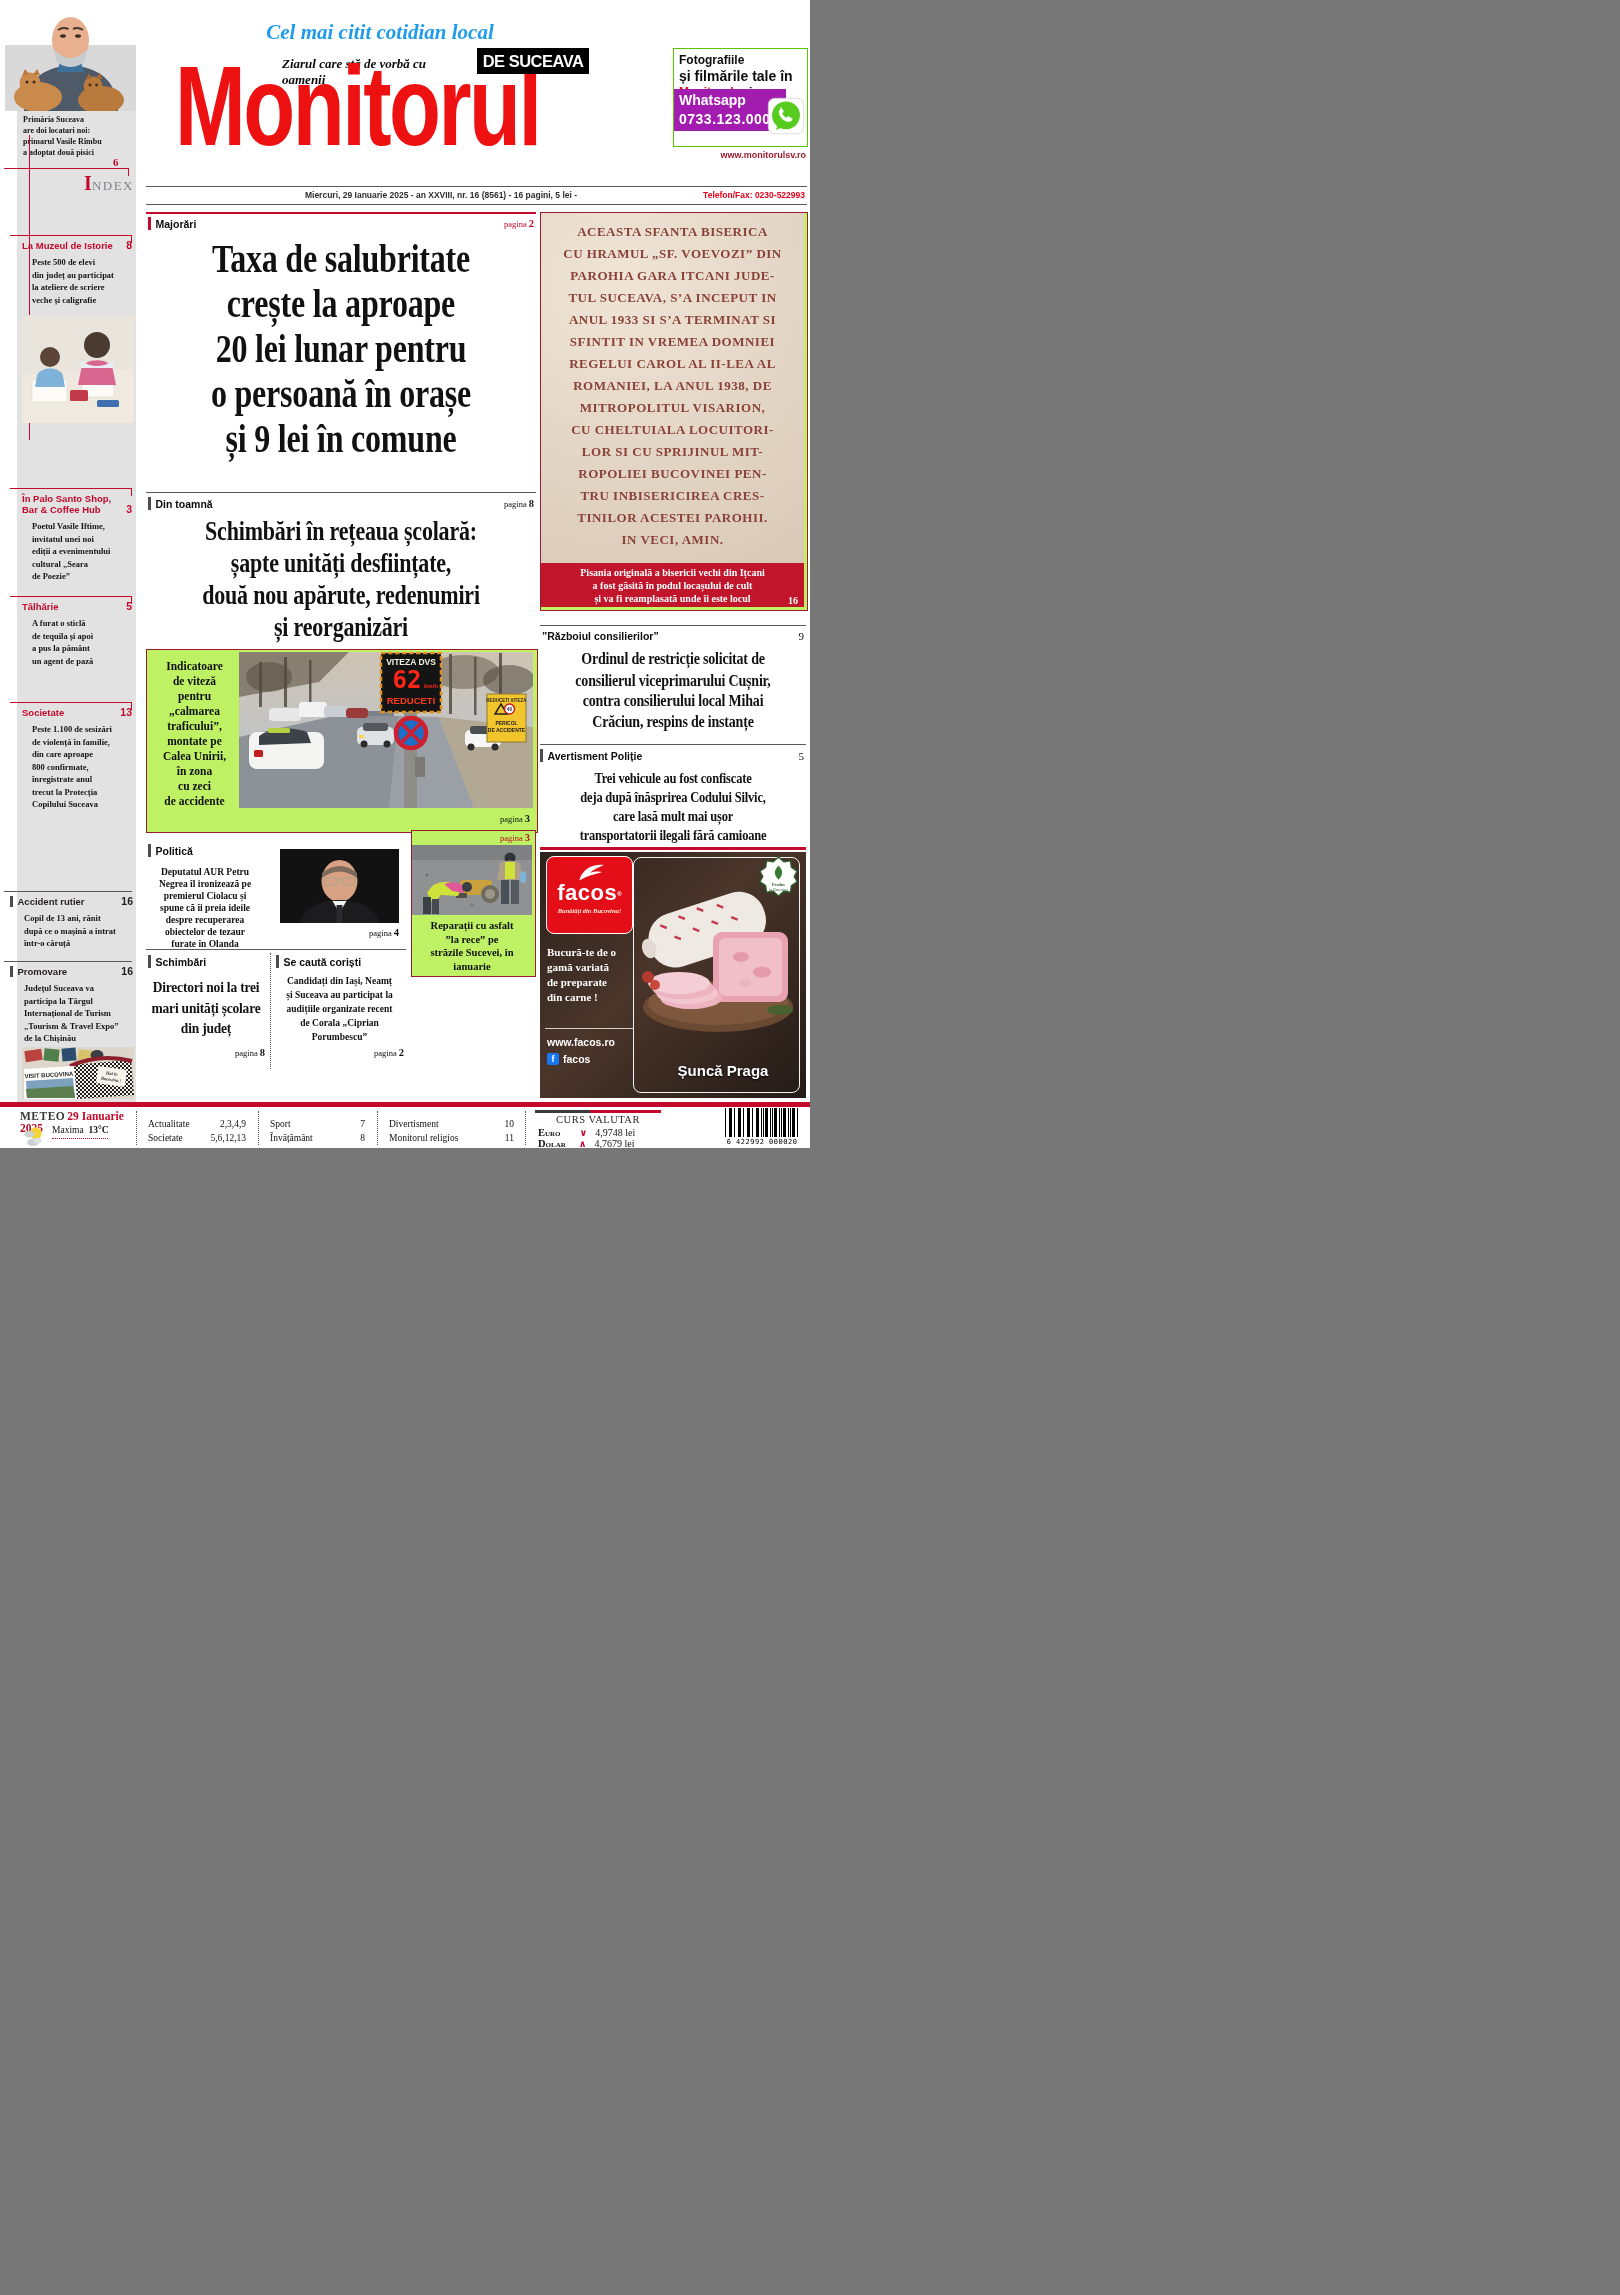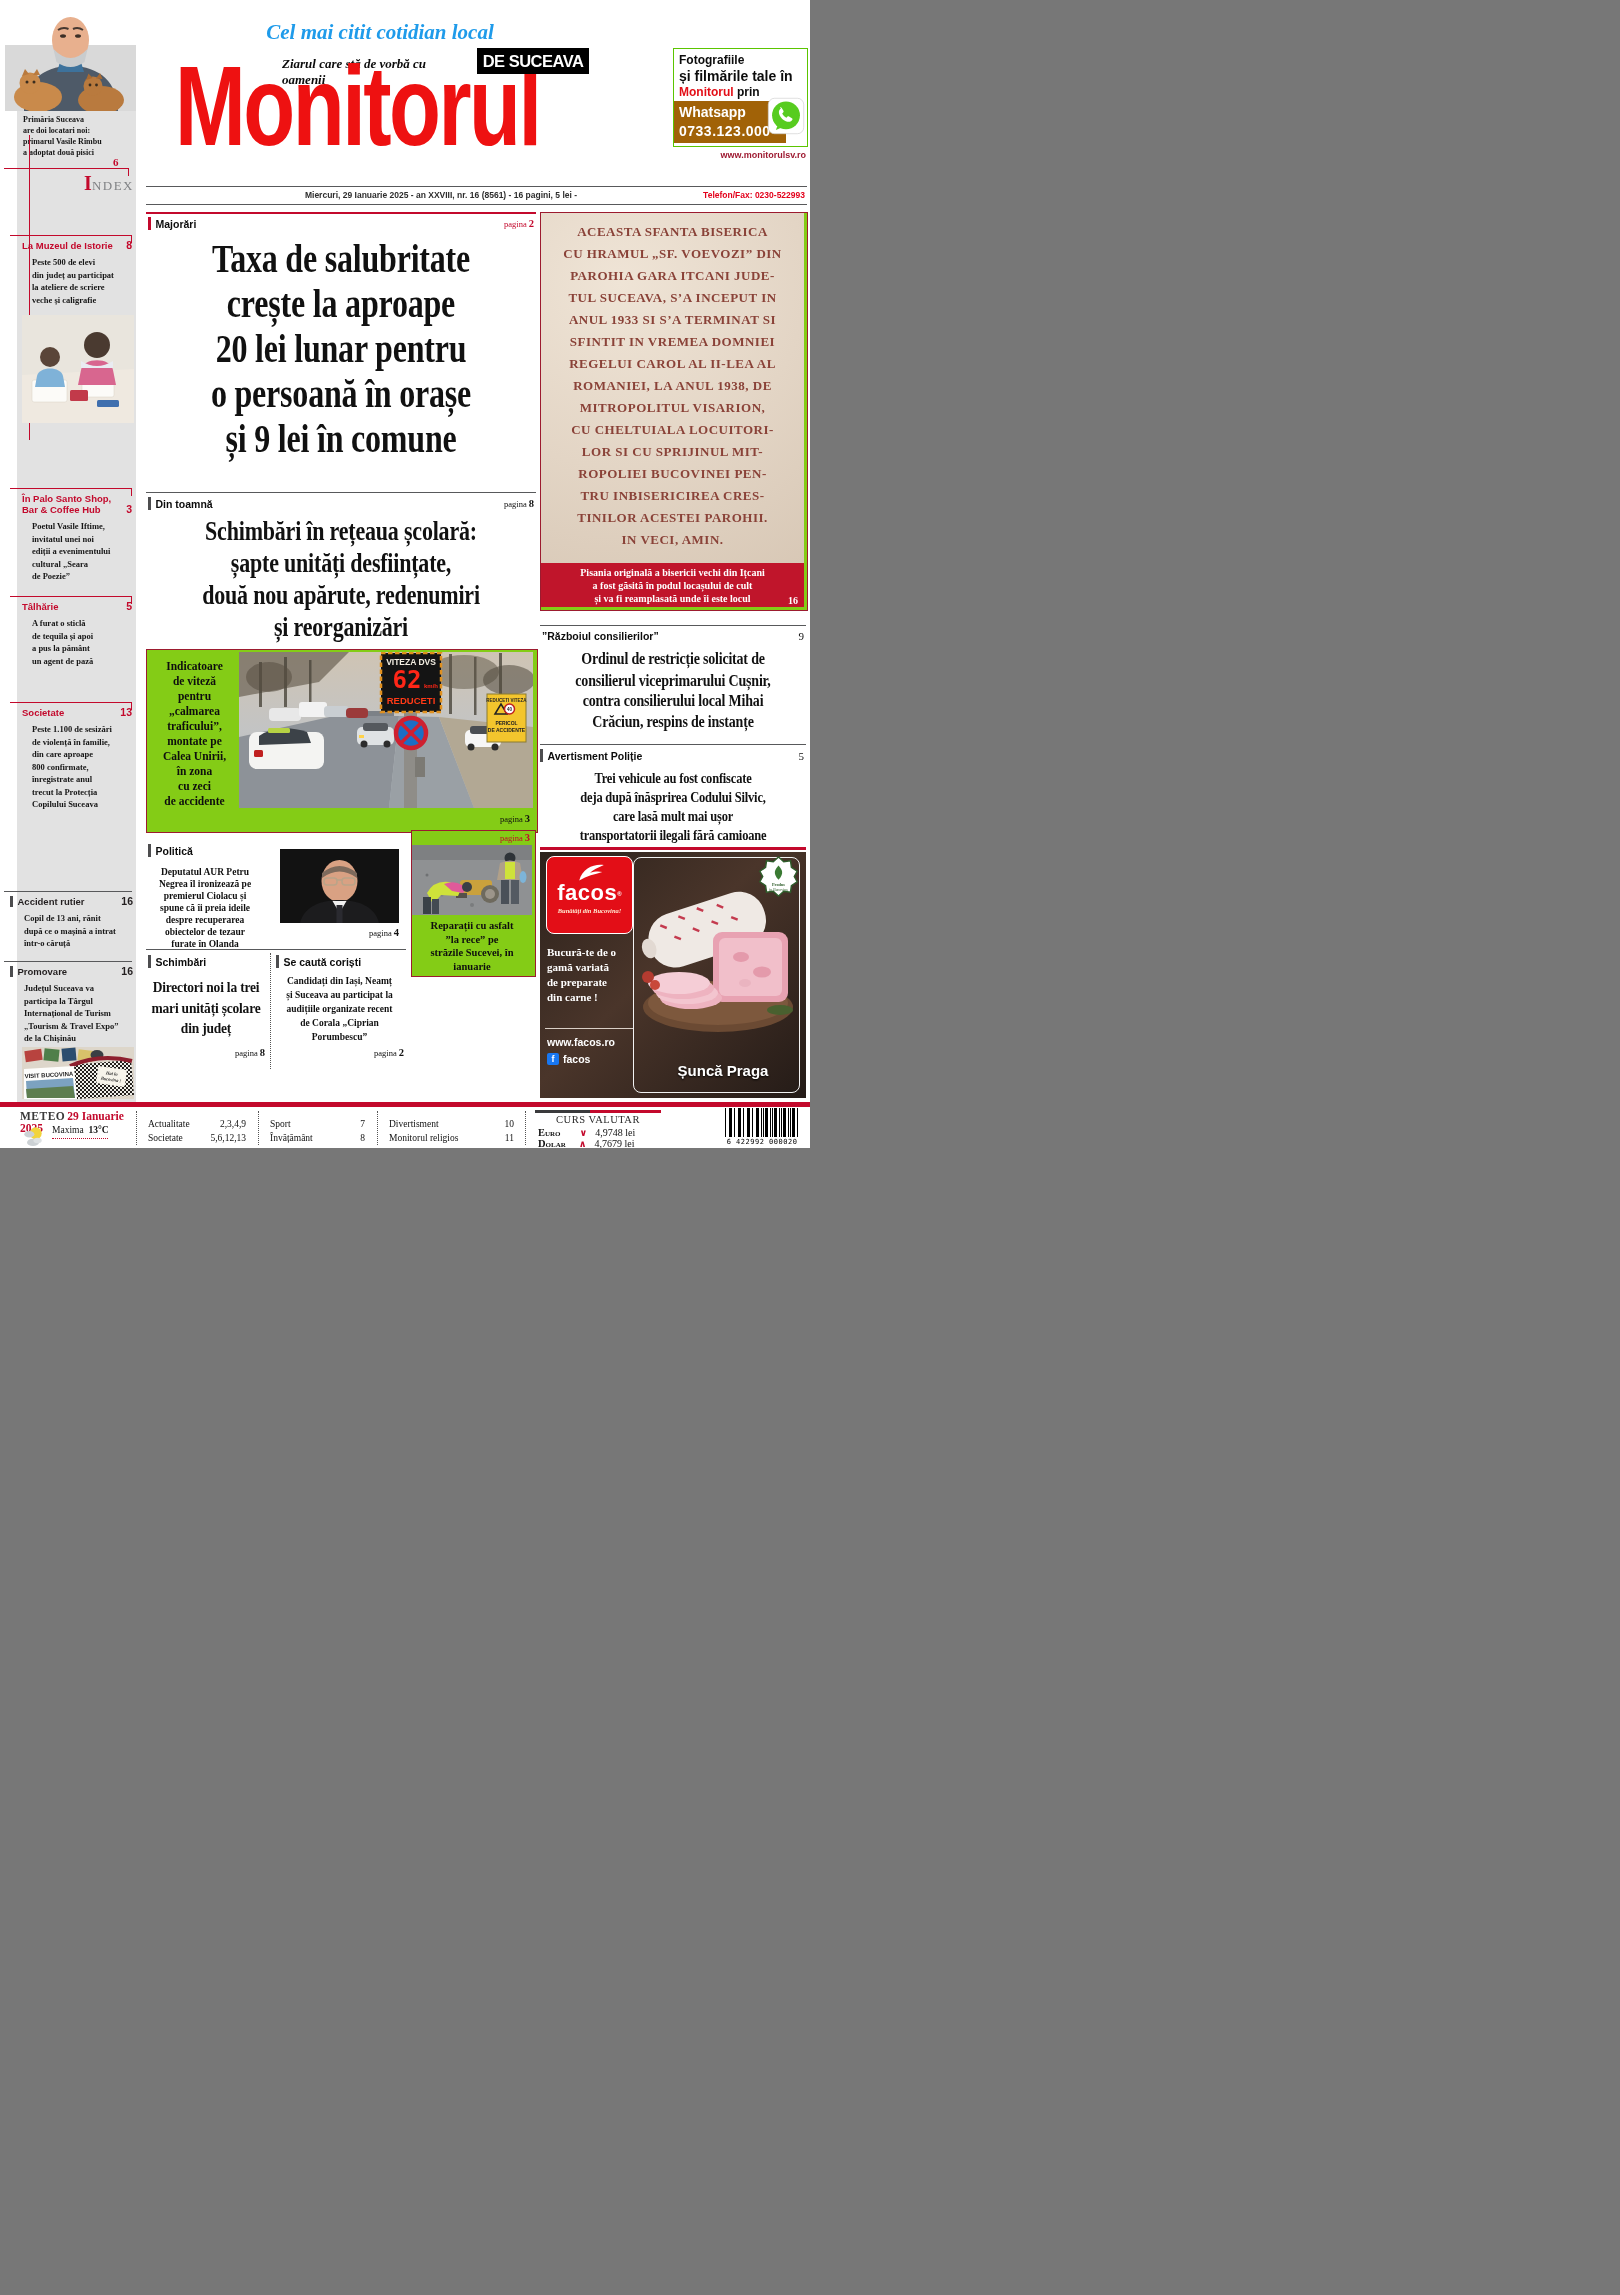--- a/index.html
+++ b/index.html
@@ -19,21 +19,21 @@
   .hr.tick::after{content:"";position:absolute;right:0;top:0;width:1px;height:8px;background:inherit;}
   .kbar{display:inline-block;width:2.5px;height:11px;background:#4d4d4f;flex:0 0 2.5px;}
   .kbar.red{background:#c3092c;}
   .krow{display:flex;align-items:center;}
   .hl{font-weight:bold;text-align:center;white-space:pre-line;letter-spacing:-0.2px;transform-origin:top center;}
   .sbtext{font-weight:bold;white-space:pre-line;font-size:8.5px;line-height:12.5px;color:#161616;}
   .sbkick{font-family:"Liberation Sans","DejaVu Sans",sans-serif;font-weight:bold;font-size:9.5px;line-height:11px;}
   .pagelabel{font-size:8.5px;}
   .pagenum{font-size:10.5px;font-weight:bold;}
   .dotv{position:absolute;border-left:1px dotted #555;}
-  .box-red{position:absolute;border:1.5px solid #9c1b2f;background:#84cc16;}
+  .box-red{position:absolute;border:1.5px solid #9c1b2f;background:#bef264;}
   .barcode{background:repeating-linear-gradient(90deg,#000 0 1px,#fff 1px 2px,#000 2px 2.5px,#fff 2.5px 4.5px,#000 4.5px 6px,#fff 6px 6.5px,#000 6.5px 7px,#fff 7px 9px);}
 </style>
 </head>
 <body>
 
 <div id="page">
 
   <div class="abs" style="left:17px;top:50px;width:119px;height:1052px;background:#e2e2e2;"></div>
 
   <svg class="abs" viewBox="0 0 262 210" style="left:5px;top:6px;width:131px;height:105px;">
@@ -70,21 +70,21 @@
   <div class="abs serif b i" style="left:282px;top:56px;width:190px;font-size:13px;color:#0c0c0c;">Ziarul care stă de vorbă cu oamenii</div>
   <div class="abs sans b ctr" style="left:477px;top:48px;width:112px;height:26px;line-height:26px;background:#000;color:#fff;font-size:16.5px;letter-spacing:-0.5px;z-index:5;">DE SUCEAVA</div>
   <div class="abs sans b" style="left:175px;top:50px;font-size:85px;line-height:85px;color:#ee1111;letter-spacing:-2.5px;transform:scaleY(1.32);transform-origin:top left;z-index:4;">Monitorul</div>
 
   <div class="abs" style="left:673px;top:48px;width:133px;height:97px;border:1.5px solid #5bc500;background:#fff;z-index:6;">
     <div class="sans b" style="margin:4px 0 0 5px;font-size:12px;color:#0c0c0c;">Fotografiile</div>
     <div class="sans b" style="margin:1px 0 0 5px;font-size:14px;color:#0c0c0c;">și filmările tale în</div>
     <div style="margin:1px 0 0 5px;">
       <span class="sans b" style="font-size:12px;color:#e30e17;">Monitorul</span><span class="sans b" style="font-size:12px;color:#0c0c0c;white-space:pre;"> prin</span>
     </div>
-    <div class="abs" style="left:0;top:52px;width:112px;height:42px;background:#a16207;">
+    <div class="abs" style="left:0;top:40px;width:112px;height:42px;background:#a21caf;">
       <div class="sans b" style="margin:3px 0 0 5px;font-size:14px;color:#fff;">Whatsapp</div>
       <div class="sans b" style="margin:3px 0 0 5px;font-size:14px;color:#fff;letter-spacing:0.5px;">0733.123.000</div>
     </div>
     <svg class="abs" viewBox="0 0 60 60" style="left:93px;top:48px;width:38px;height:38px;">
       <rect x="2" y="2" width="56" height="56" rx="10" fill="#ffffff" stroke="#cccccc"></rect>
       <circle cx="30" cy="29" r="22" fill="#57cc1f"></circle>
       <path d="M14,52 L18,42 L26,47 Z" fill="#57cc1f"></path>
       <path d="M22,18 c-2,1 -4,4 -3,8 c1.5,6 7,11.5 13,13 c4,1 7,-1 8,-3 c.5,-1 .3,-2 -.7,-2.6 l-4.5,-2.6 c-1,-.6 -2,-.4 -2.7,.4 l-1.3,1.5 c-2.8,-1.2 -5.6,-4 -6.8,-6.8 l1.5,-1.3 c.8,-.7 1,-1.7 .4,-2.7 l-2.6,-4.5 c-.6,-1 -1.8,-1.3 -2.8,-.9 Z" fill="#ffffff"></path>
     </svg>
   </div>

